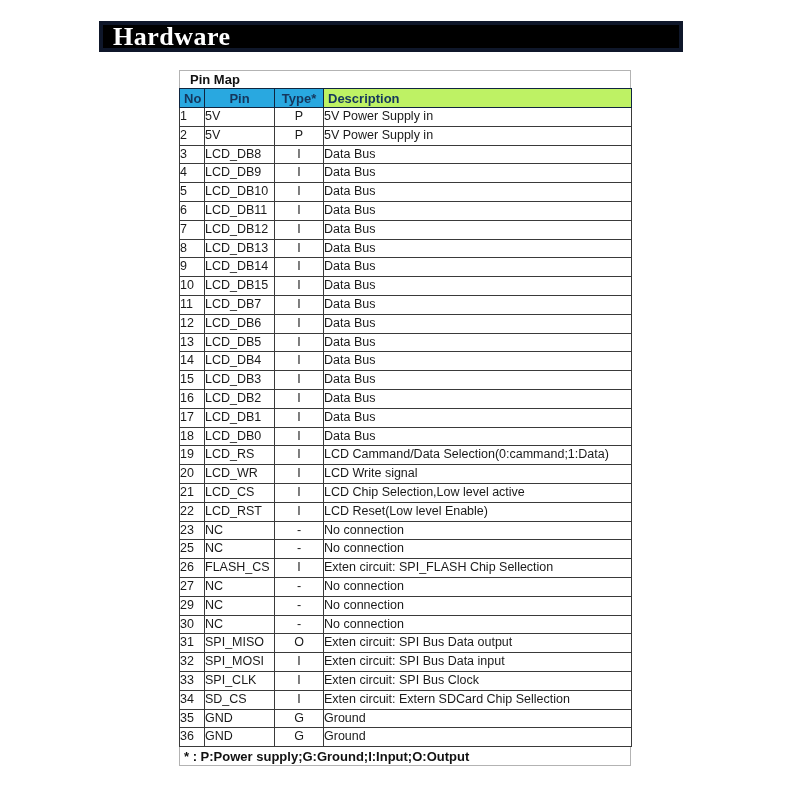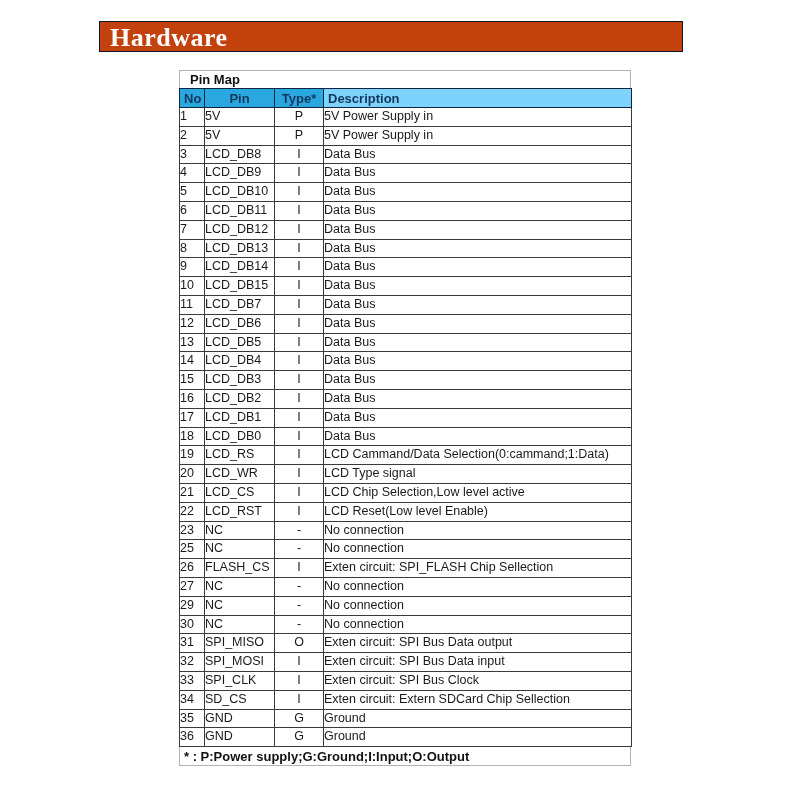--- a/index.html
+++ b/index.html
@@ -8,24 +8,24 @@
     background: #ffffff;
     font-family: "Liberation Sans", sans-serif;
     position: relative;
     overflow: hidden;
   }
   
   .banner {
     position: absolute;
     left: 99px; top: 21px;
     width: 584px; height: 31px;
-    background: #c2410c;
-    border: 1px solid #0f172a;
+    background: #000000;
+    border: 4px solid #0f172a;
     box-sizing: border-box;
-    display: flex; align-items: flex-end;
+    display: flex; align-items: center;
   }
   .banner-title {
     font-family: "Liberation Serif", serif;
     font-weight: 700;
     font-size: 26px;
     color: #ffffff;
     padding-left: 10px;
     letter-spacing: 0.5px;
     line-height: 1;
   }
@@ -107,21 +107,21 @@
 
   <div class="table-wrap">
     <div class="table-title">Pin Map</div>
 
     <table class="pinmap">
       <thead>
         <tr>
             <th class="col-no" style="background: rgb(41, 168, 224); color: rgb(21, 54, 92);">No</th>
             <th class="col-pin" style="background: rgb(41, 168, 224); color: rgb(21, 54, 92);">Pin</th>
             <th class="col-type" style="background: rgb(41, 168, 224); color: rgb(21, 54, 92);">Type*</th>
-            <th class="col-desc" style="background: #7dd3fc; color: rgb(21, 54, 92);">Description</th>
+            <th class="col-desc" style="background: #bef264; color: rgb(21, 54, 92);">Description</th>
           </tr>
       </thead>
       <tbody>
           <tr>
             <td class="col-no">1</td>
             <td class="col-pin">5V</td>
             <td class="col-type">P</td>
             <td class="col-desc">5V Power Supply in</td>
           </tr>
           <tr>
@@ -229,21 +229,21 @@
           <tr>
             <td class="col-no">19</td>
             <td class="col-pin">LCD_RS</td>
             <td class="col-type">I</td>
             <td class="col-desc">LCD Cammand/Data Selection(0:cammand;1:Data)</td>
           </tr>
           <tr>
             <td class="col-no">20</td>
             <td class="col-pin">LCD_WR</td>
             <td class="col-type">I</td>
-            <td class="col-desc">LCD Type signal</td>
+            <td class="col-desc">LCD Write signal</td>
           </tr>
           <tr>
             <td class="col-no">21</td>
             <td class="col-pin">LCD_CS</td>
             <td class="col-type">I</td>
             <td class="col-desc">LCD Chip Selection,Low level active</td>
           </tr>
           <tr>
             <td class="col-no">22</td>
             <td class="col-pin">LCD_RST</td>

